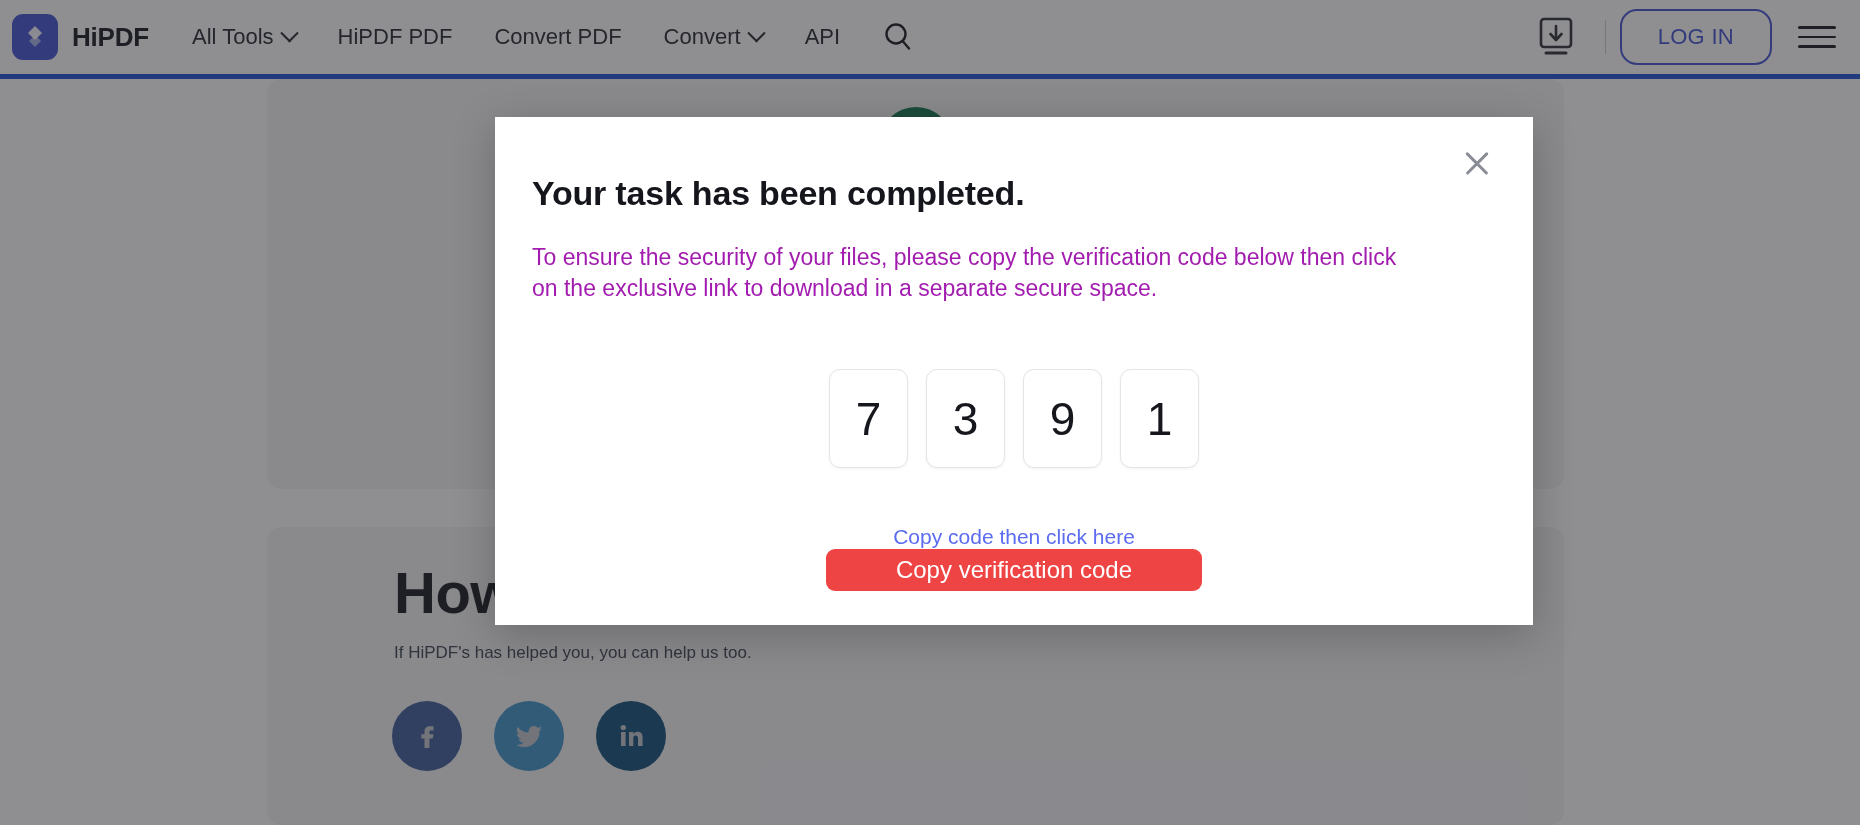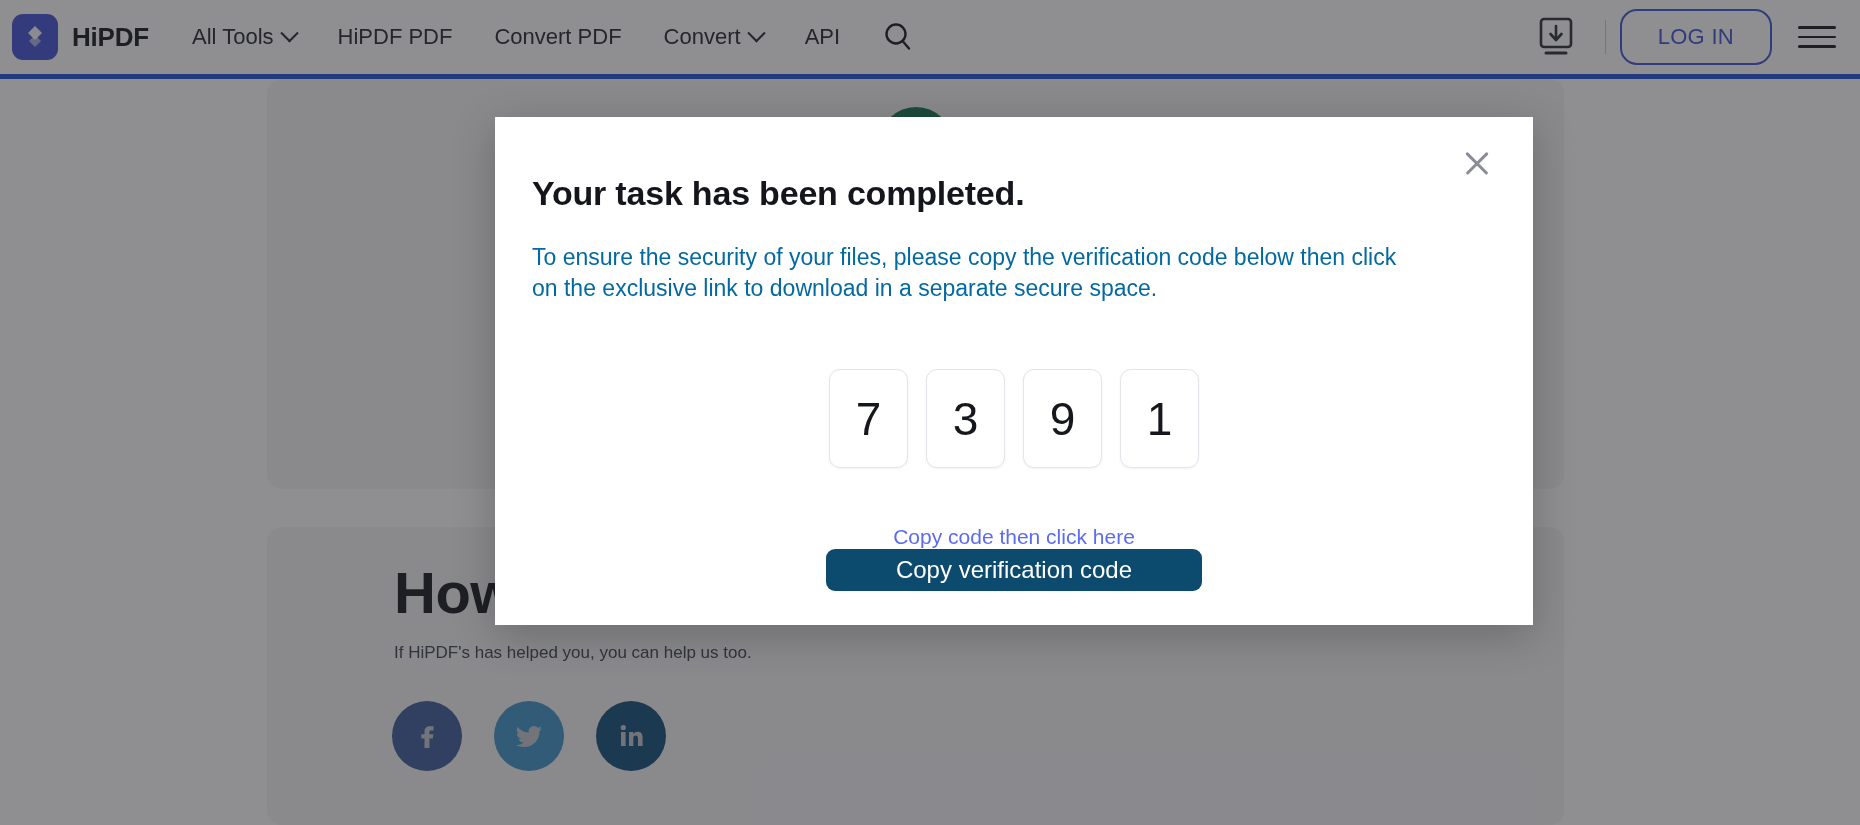--- a/index.html
+++ b/index.html
@@ -248,21 +248,21 @@
     color: #14161c;
     letter-spacing: -0.2px;
   }
   .modal-body {
     position: absolute;
     left: 37px;
     top: 125px;
     width: 870px;
     font-size: 23px;
     line-height: 1.33;
-    color: #0369a1;
+    color: #a21caf;
   }
 
   .code-row {
     position: absolute;
     left: 0; right: 0;
     top: 252px;
     display: flex;
     justify-content: center;
     gap: 18px;
   }
@@ -292,21 +292,21 @@
     justify-content: space-between;
     flex-direction: column;
   }
   .link-copy {
     font-size: 21px;
     color: #5b6cf0;
     cursor: pointer;
     text-decoration: none;
   }
   .btn-primary {
-    background: #0c4a6e;
+    background: #ef4444;
     color: #ffffff;
     border: none;
     border-radius: 9px;
     font-size: 24px;
     padding: 0 40px;
     height: 62px;
     min-width: 376px;
     cursor: pointer;
     font-family: "Liberation Sans", sans-serif;
   }

